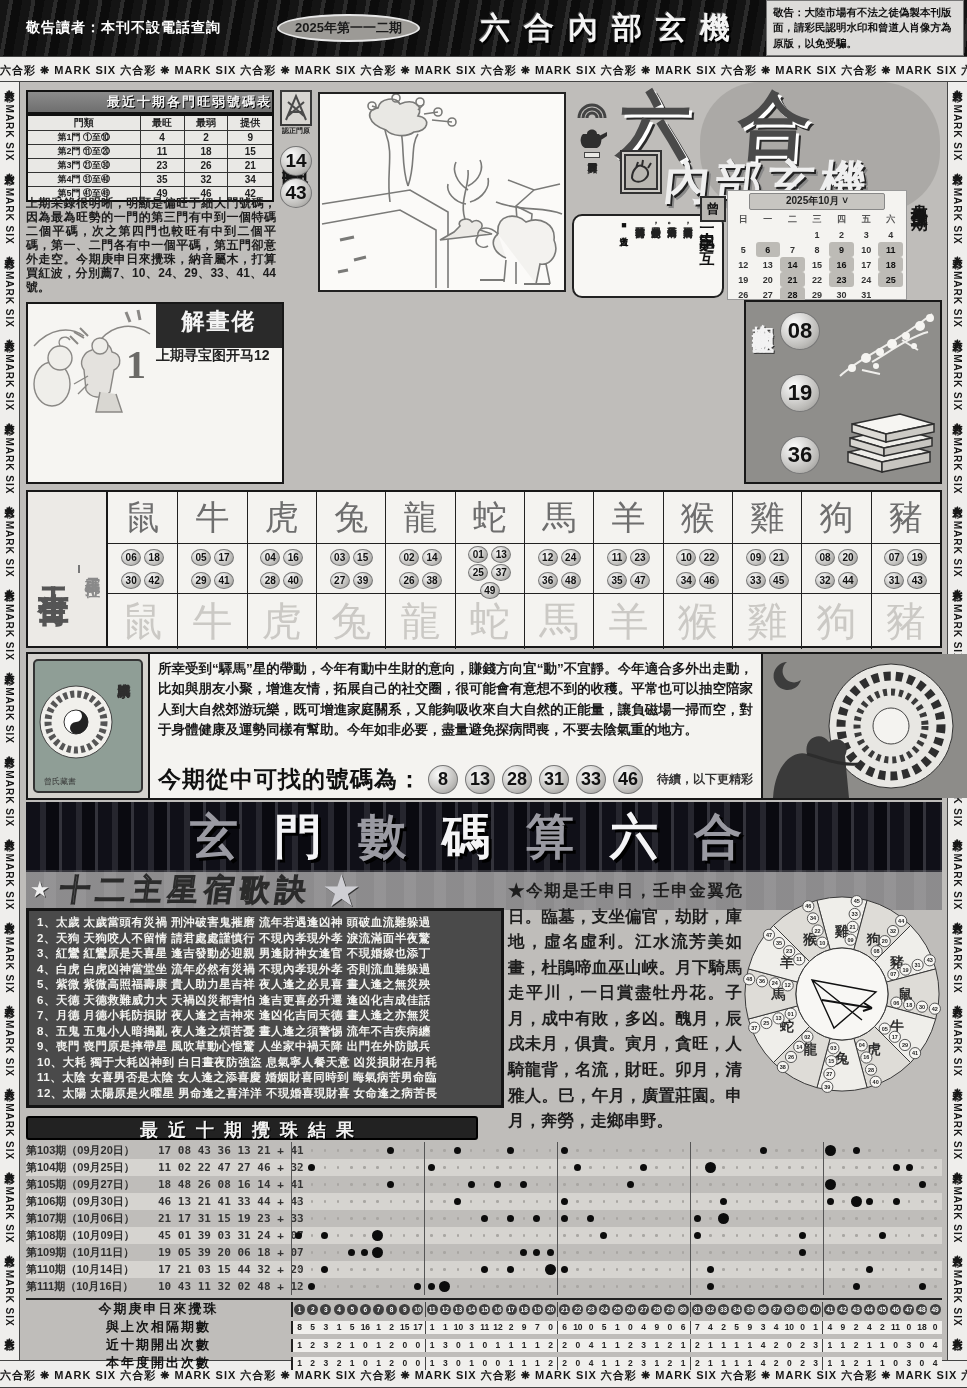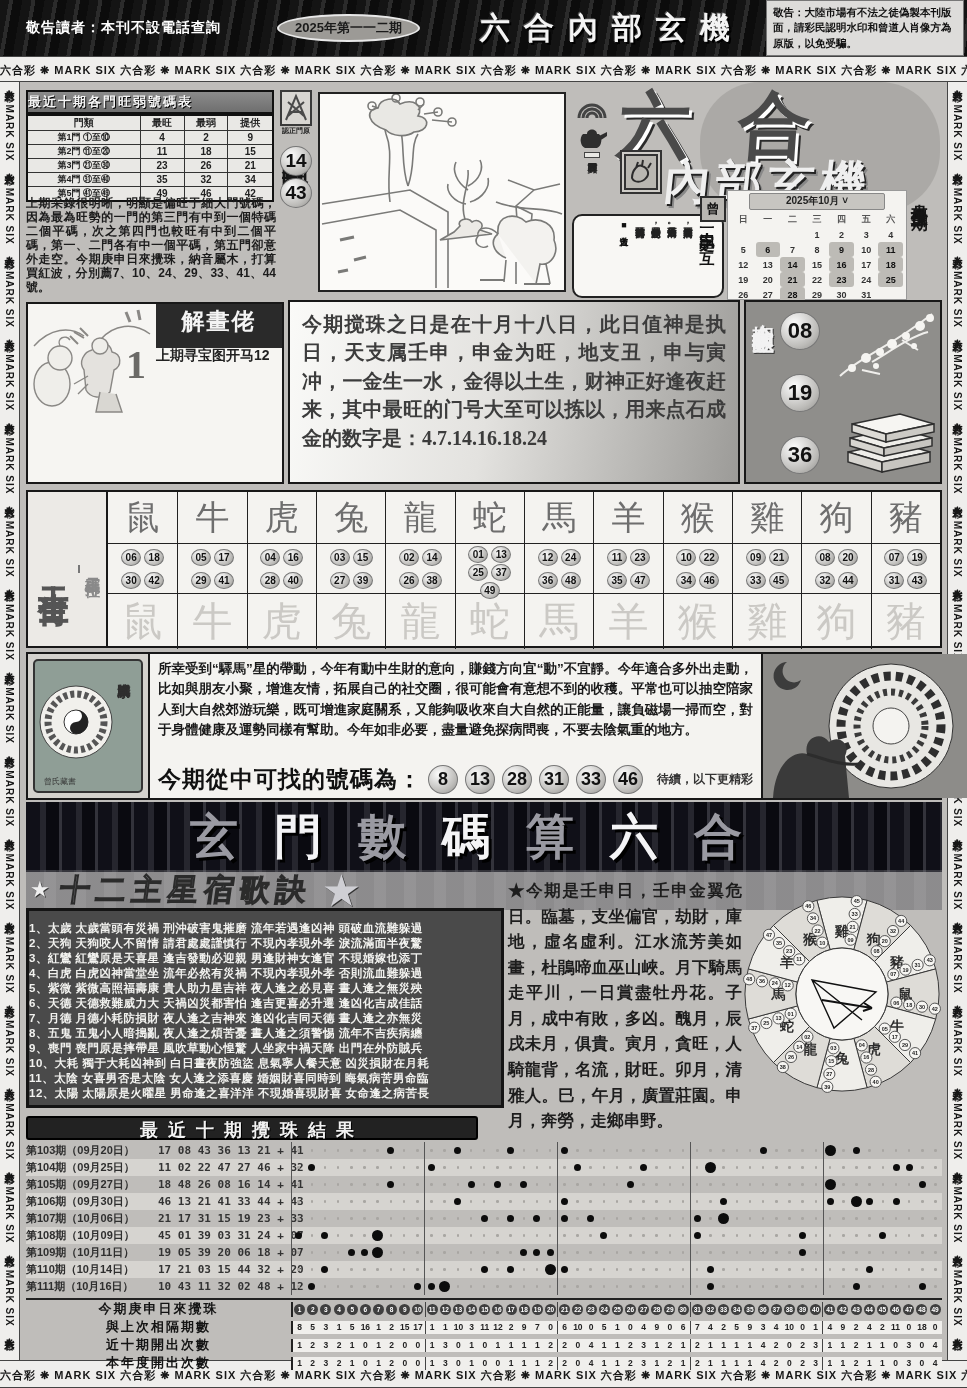--- a/index.html
+++ b/index.html
@@ -26,21 +26,21 @@
   .strip-top{top:56px;}
   .strip-bottom{top:1360px;height:28px;line-height:28px;}
   .strip-v{top:82px;width:20px;height:1278px;background:#efeeec;font-size:10px;font-weight:bold;color:#161616;
     overflow:hidden;writing-mode:vertical-rl;line-height:20px;letter-spacing:1px;}
   .strip-left{left:0;border-right:1px solid #444;}
   .strip-right{left:947px;border-left:1px solid #444;}
 
   
   .hotcold{left:26px;top:90px;width:248px;}
   .hc-title{background:linear-gradient(#8b8b8b,#6f6f6f);color:#f4f4f4;border:2px solid #111;
-    font-size:13px;font-weight:bold;text-align:left;letter-spacing:2px;padding:1px 0;text-shadow:1px 1px 0 #000;}
+    font-size:13px;font-weight:bold;text-align:right;letter-spacing:2px;padding:1px 0;text-shadow:1px 1px 0 #000;}
   .hc-table{width:100%;border-collapse:collapse;border:2px solid #111;background:#e9e8e5;}
   .hc-table th,.hc-table td{border:1px solid #333;font-size:10px;text-align:center;padding:0;height:13px;font-weight:bold;color:#222;}
   .hc-table .gate{font-size:9px;}
   .analysis-par{left:26px;top:196px;width:250px;height:96px;font-size:12px;font-weight:bold;color:#1c1c1c;
     line-height:1.17;text-align:justify;}
 
   
   .jq-col{left:278px;top:90px;width:36px;height:202px;display:flex;flex-direction:column;align-items:center;}
   .seal{width:32px;height:36px;border:2px solid #3a3a3a;background:#d8d6d2;position:relative;}
   .seal svg{display:block;}
@@ -128,21 +128,21 @@
   .banner .c0{color:#9a9aa2;} .banner .c1{color:#f4f4f6;}
   .subtitle-row{left:30px;top:872px;width:700px;height:36px;display:flex;align-items:center;gap:10px;background:transparent;}
   .subtitle-row .st{font-size:30px;font-weight:bold;color:#8f8e94;-webkit-text-stroke:1px #2b2b2b;letter-spacing:6px;transform:skewX(-8deg);}
   .star{color:#efefef;text-shadow:1px 1px 0 #333;}
   .star.small{font-size:22px;} .star.big{font-size:44px;color:#cfcfd4;}
   .banner-back{left:26px;top:870px;width:916px;height:40px;background:
     repeating-linear-gradient(90deg,#5a5a60 0 18px,#6a6a70 18px 30px);opacity:.5;}
 
   
   .verses{left:26px;top:908px;width:478px;height:200px;background:#4a4a4a;border:3px solid #141414;
-    padding:4px 0;display:flex;flex-direction:column;justify-content:flex-end;}
+    padding:4px 8px;display:flex;flex-direction:column;justify-content:space-between;}
   .verse{font-size:11.5px;font-weight:bold;color:#f2f2ef;white-space:nowrap;letter-spacing:.5px;}
   .day-par{left:508px;top:878px;width:234px;height:230px;font-family:"Liberation Serif",serif;
     font-size:16.5px;font-weight:bold;color:#1d1d1d;line-height:1.55;text-align:justify;}
   .wheel-box{left:742px;top:872px;width:200px;height:238px;}
 
   
   .res-title{left:26px;top:1116px;width:452px;height:24px;background:#222;color:#f2f2f2;
     font-size:18px;font-weight:bold;letter-spacing:10px;text-align:center;line-height:24px;
     text-shadow:1px 1px 0 #000;border:2px solid #000;border-radius:3px;}
   .res-rows{left:26px;top:1142px;width:916px;}
@@ -361,21 +361,20 @@
         <path d="M58 70 l-14 8 M58 78 l-10 10"></path>
         <path d="M70 86 l-4 20 h26 l-6 -18" fill="#d9d7d2"></path>
         <path d="M40 30 l8 8 M44 26 l10 6 M50 22 l8 8" stroke-width="2"></path>
         <text x="96" y="72" font-size="40" font-weight="bold" fill="#6b6a67" stroke="none" font-family="Liberation Serif,serif">1</text>
       </svg>
     </div>
     <div class="jhl-title">解畫佬</div>
     <div class="jhl-caption">上期寻宝图开马12</div>
   </div>
 
-  <div class="abs main-par">今期搅珠之日是在十月十八日，此日值神是执日，天支属壬申，申金为旺，地支丑，申与寅冲，一金生一水，金得以土生，财神正好逢夜赶来，其中最旺的门号大至可以拣以，用来点石成金的数字是：4.7.14.16.18.24</div>
 
   <div class="abs wood-box">
     <div class="wood-title">今期木數生旺：</div>
     <div id="wood-balls">
         <div class="ball wood-ball abs" style="top: 10px;">08</div>
         <div class="ball wood-ball abs" style="top: 72px;">19</div>
         <div class="ball wood-ball abs" style="top: 134px;">36</div>
       </div>
     <svg class="abs" style="left:86px;top:4px;" width="108" height="92" viewBox="0 0 108 92">
       <path d="M8 70 C30 50 60 40 100 8 M40 56 C60 44 80 30 96 26 M30 64 l18 4 M70 34 l16 10" stroke="#f0efec" stroke-width="2" fill="none"></path>

